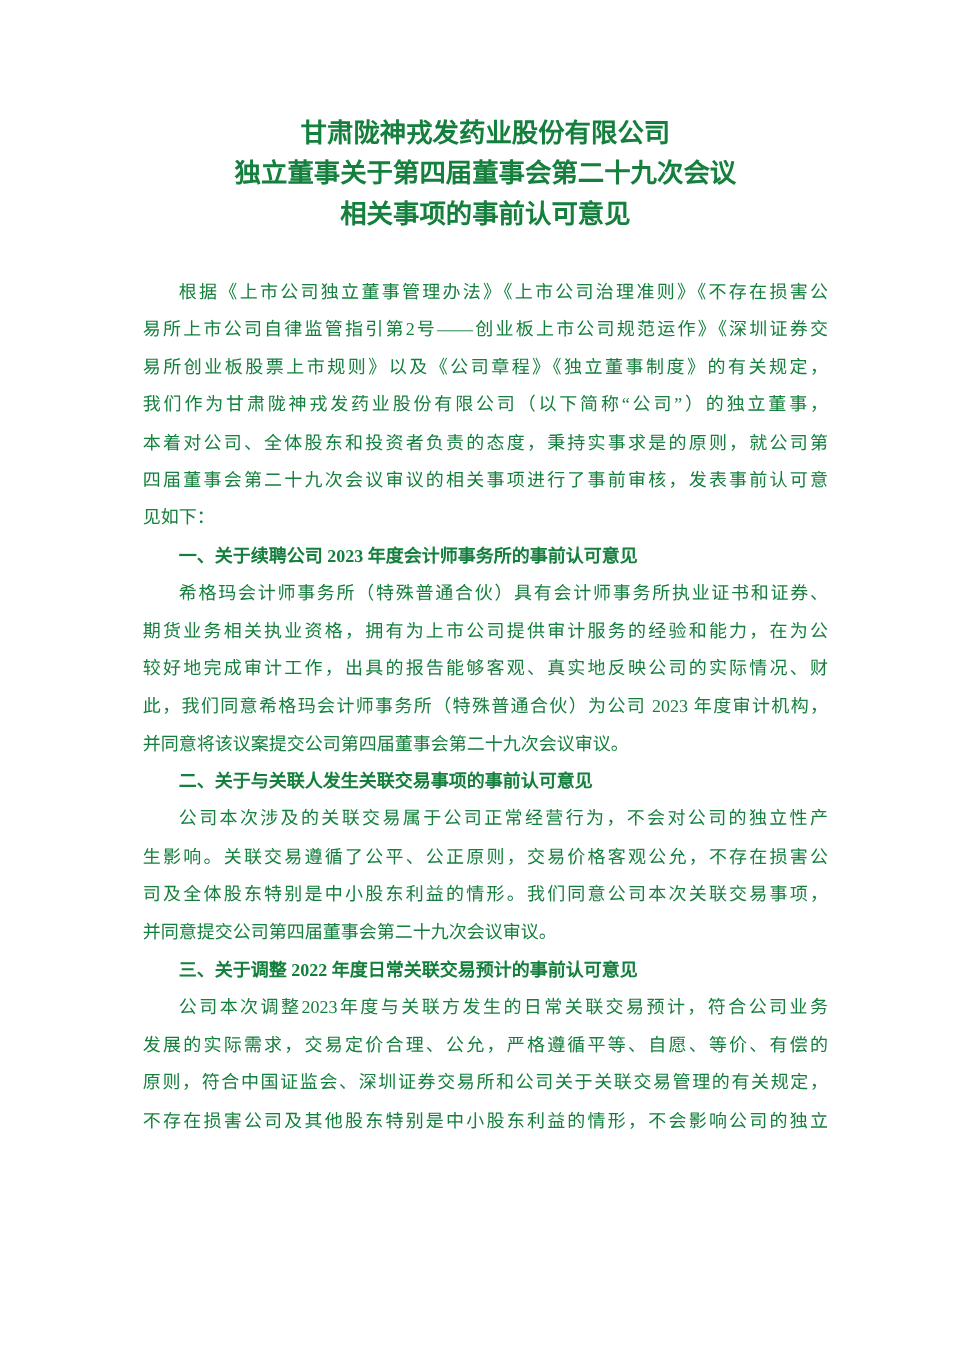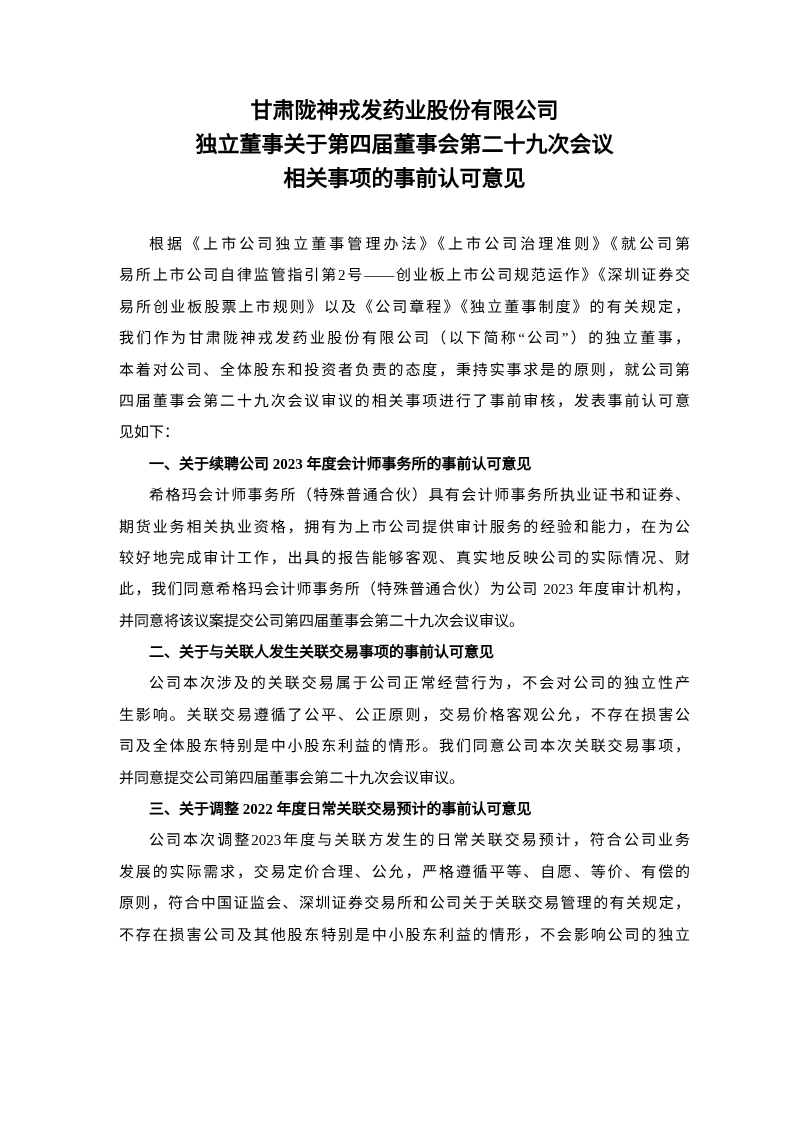--- a/index.html
+++ b/index.html
@@ -6,21 +6,21 @@
     margin: 0;
     padding: 0;
     background: #ffffff;
   }
   .page {
     position: relative;
     width: 794px;
     height: 1122px;
     margin: 0 auto;
     background: #ffffff;
-    color: #000000;
+    color: #15803d;
     box-sizing: border-box;
     padding: 94px 104px 0 119px;
     font-family: "Liberation Serif", "DejaVu Serif", serif;
     overflow: hidden;
   }
   .title-block {
     text-align: center;
     font-weight: bold;
     font-size: 22px;
     line-height: 34px;
@@ -55,21 +55,21 @@
 </head>
 <body>
 
 <div class="page">
   <div class="title-block">
     <div class="title-line">甘肃陇神戎发药业股份有限公司</div>
     <div class="title-line">独立董事关于第四届董事会第二十九次会议</div>
     <div class="title-line">相关事项的事前认可意见</div>
   </div>
   <div class="content">
-      <div class="line indent justified">根据《上市公司独立董事管理办法》《上市公司治理准则》《就公司第</div>
+      <div class="line indent justified">根据《上市公司独立董事管理办法》《上市公司治理准则》《不存在损害公</div>
       <div class="line justified">易所上市公司自律监管指引第2号——创业板上市公司规范运作》《深圳证券交</div>
       <div class="line justified">易所创业板股票上市规则》以及《公司章程》《独立董事制度》的有关规定，</div>
       <div class="line justified">我们作为甘肃陇神戎发药业股份有限公司（以下简称“公司”）的独立董事，</div>
       <div class="line justified">本着对公司、全体股东和投资者负责的态度，秉持实事求是的原则，就公司第</div>
       <div class="line justified">四届董事会第二十九次会议审议的相关事项进行了事前审核，发表事前认可意</div>
       <div class="line">见如下：</div>
       <div class="line heading indent">一、关于续聘公司 2023 年度会计师事务所的事前认可意见</div>
       <div class="line indent justified">希格玛会计师事务所（特殊普通合伙）具有会计师事务所执业证书和证券、</div>
       <div class="line justified">期货业务相关执业资格，拥有为上市公司提供审计服务的经验和能力，在为公</div>
       <div class="line justified">较好地完成审计工作，出具的报告能够客观、真实地反映公司的实际情况、财</div>

